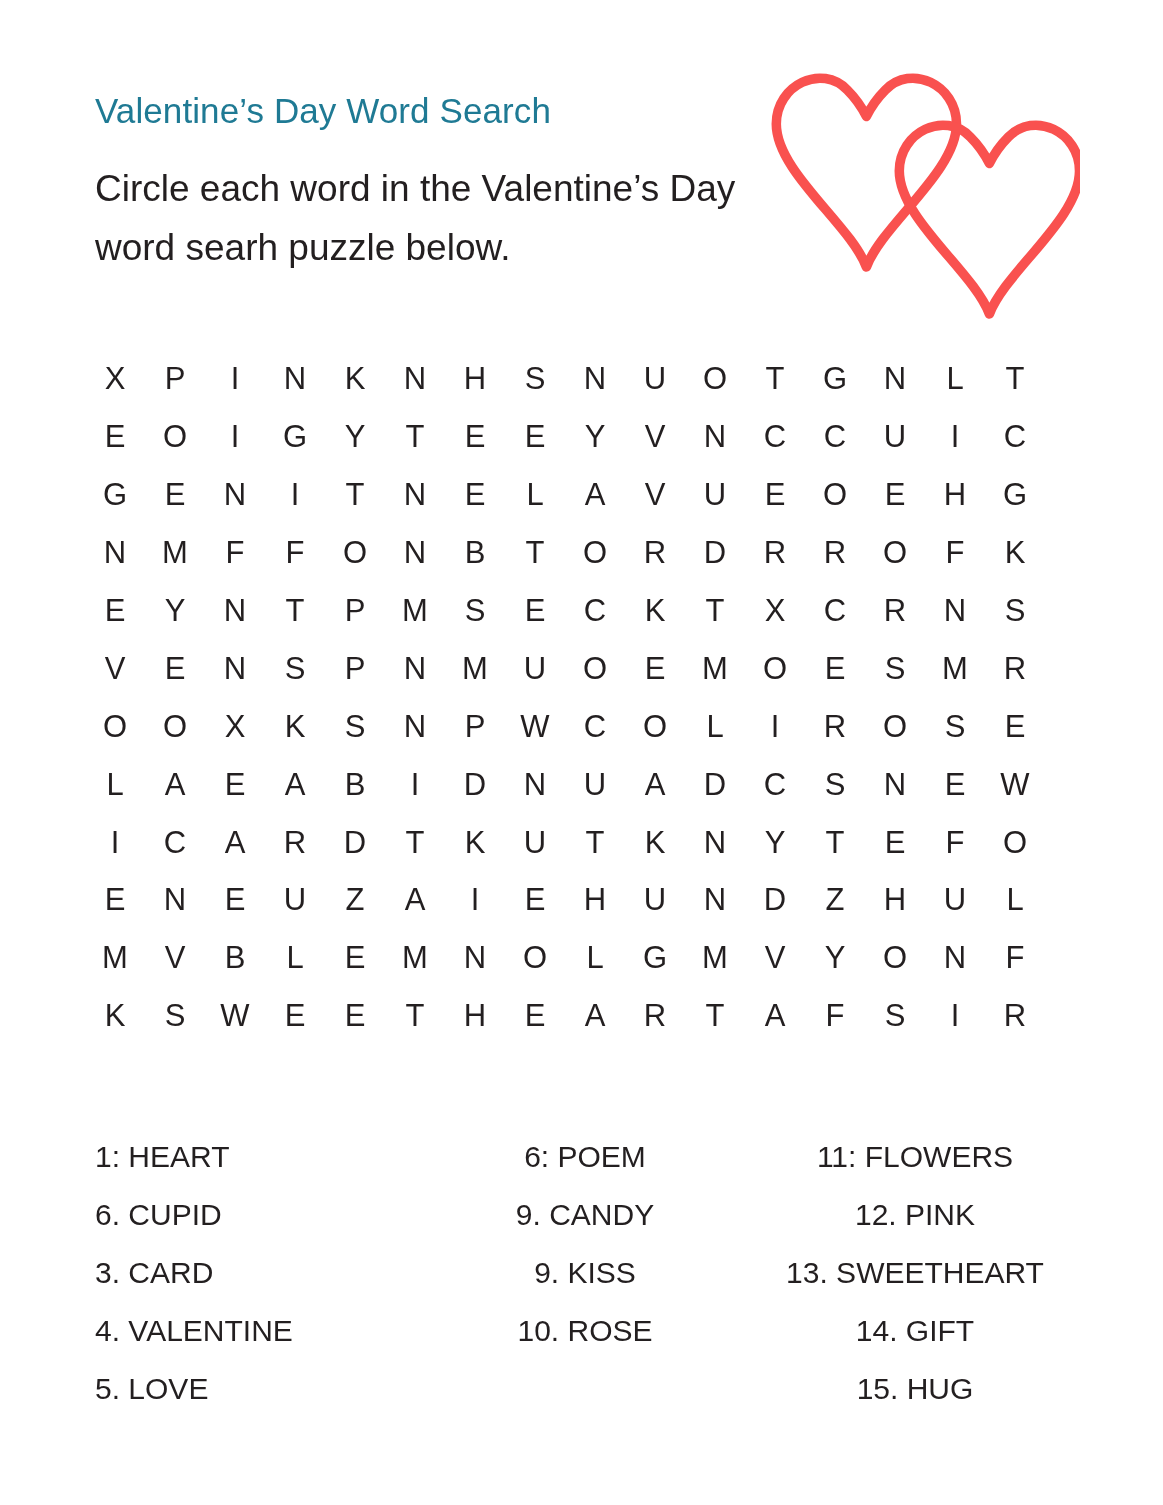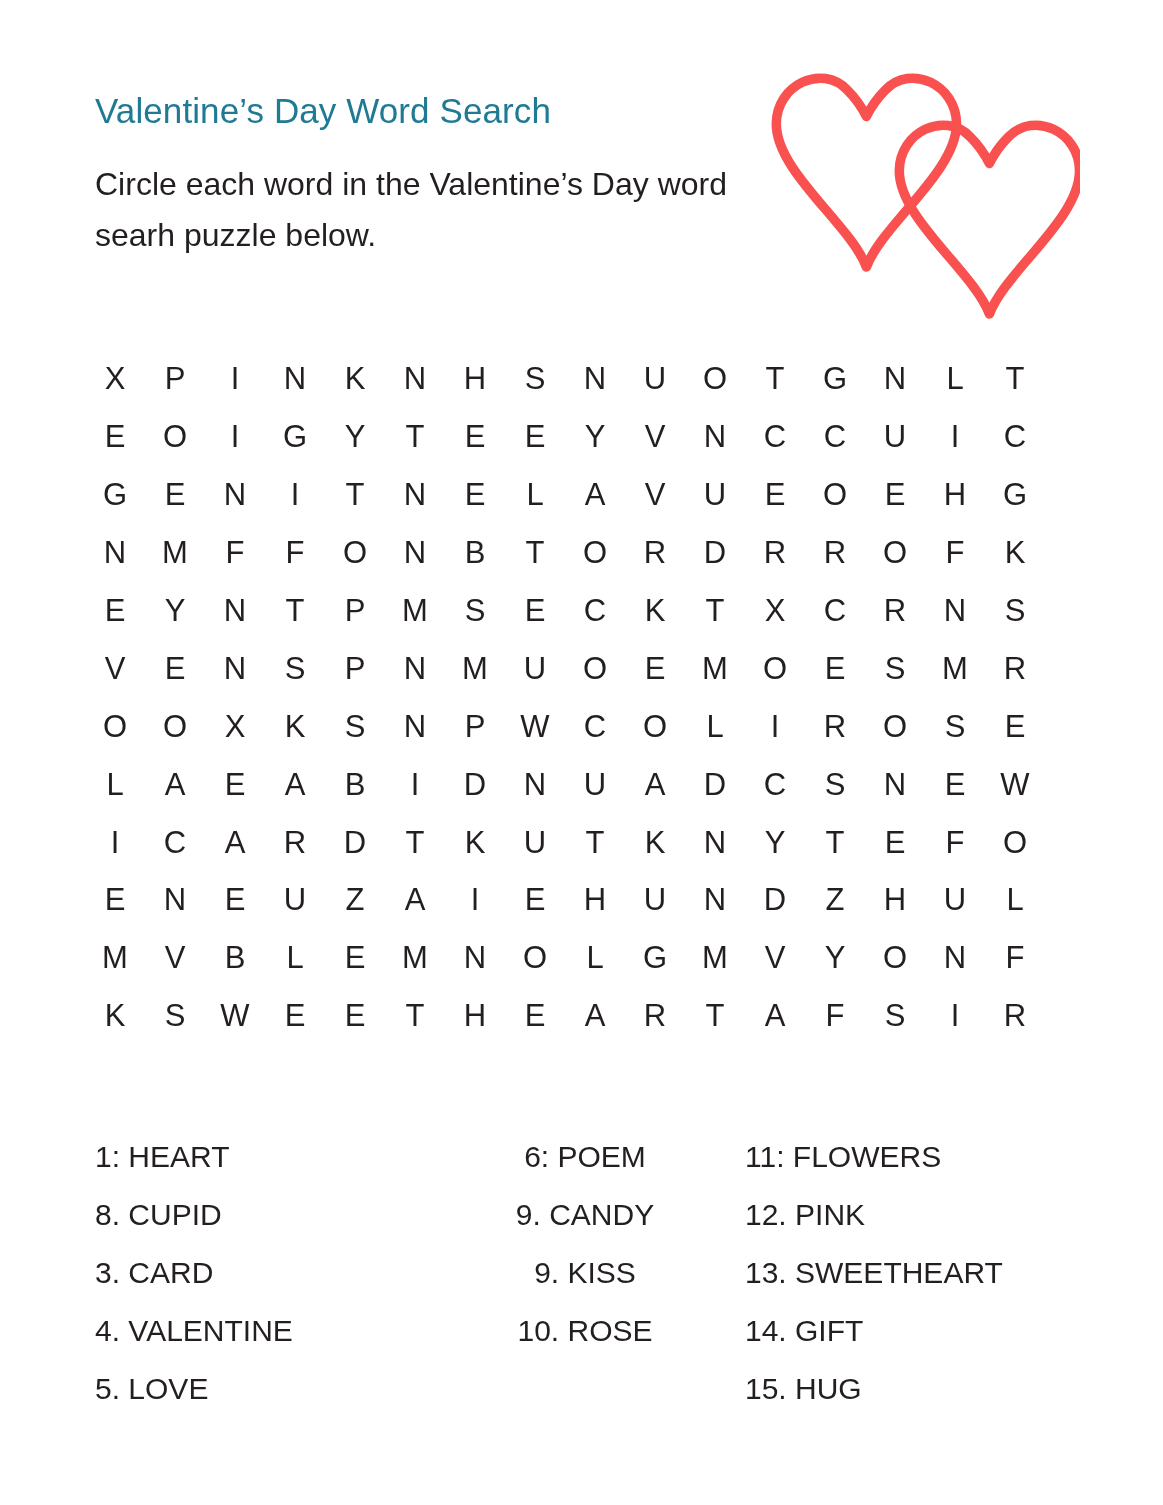--- a/index.html
+++ b/index.html
@@ -33,21 +33,21 @@
   }
   .title {
     font-size: 35px;
     color: #1f7a94;
     letter-spacing: 0.1px;
     margin: 0 0 28px 0;
     font-weight: 400;
     line-height: 1.1;
   }
   .instructions {
-    font-size: 32px;
+    font-size: 37px;
     line-height: 1.62;
     color: #231f20;
     max-width: 650px;
     margin: 0;
     font-weight: 400;
   }
 
   
   .hearts {
     position: absolute;
@@ -88,21 +88,21 @@
     display: flex;
     flex-direction: column;
   }
   .wl-item {
     font-size: 30px;
     line-height: 1.93;
     color: #231f20;
     white-space: nowrap;
   }
   .wl-col.c2 { padding-left: 0px; align-items: center; }
-  .wl-col.c3 { padding-left: 0px; }
+  .wl-col.c3 { padding-left: 0px; text-align: center; }
 </style>
 </head>
 <body>
 
 <div class="page">
 
   <div class="header">
     <h1 class="title">Valentine’s Day Word Search</h1>
     <p class="instructions">Circle each word in the Valentine’s Day word searh puzzle below.</p>
   </div>
@@ -305,21 +305,21 @@
       <div class="cell">A</div>
       <div class="cell">F</div>
       <div class="cell">S</div>
       <div class="cell">I</div>
       <div class="cell">R</div>
     </div>
 
   <div class="wordlist" id="wordlist">
       <div class="wl-col c1">
         <div class="wl-item">1: HEART</div>
-        <div class="wl-item">8. CUPID</div>
+        <div class="wl-item">6. CUPID</div>
         <div class="wl-item">3. CARD</div>
         <div class="wl-item">4. VALENTINE</div>
         <div class="wl-item">5. LOVE</div>
       </div>
       <div class="wl-col c2">
         <div class="wl-item">6: POEM</div>
         <div class="wl-item">9. CANDY</div>
         <div class="wl-item">9. KISS</div>
         <div class="wl-item">10. ROSE</div>
       </div>

